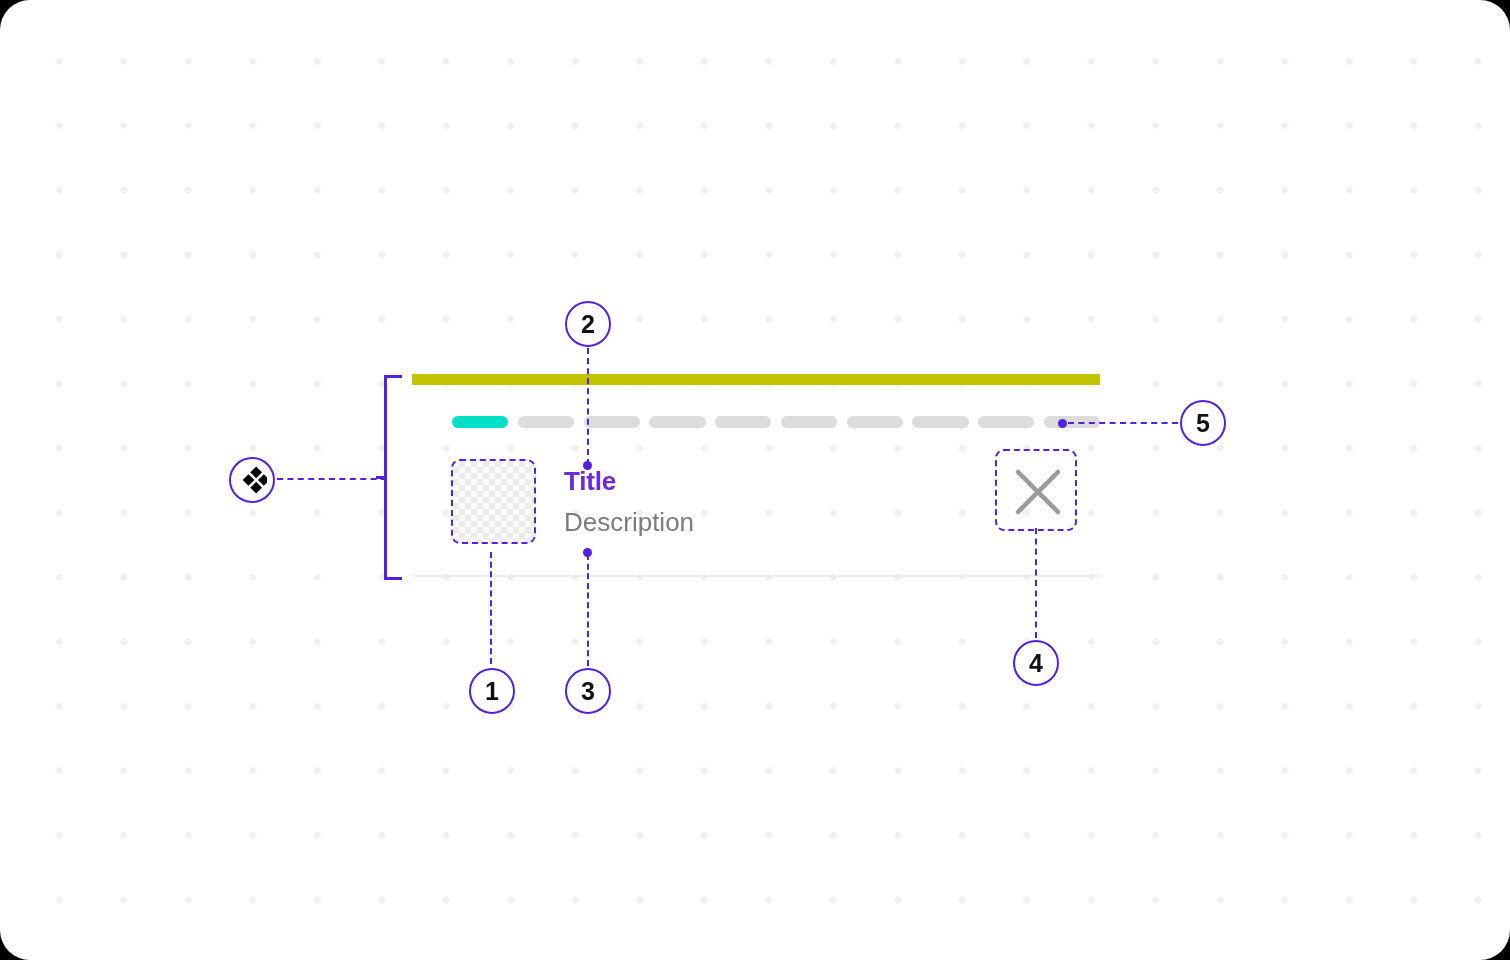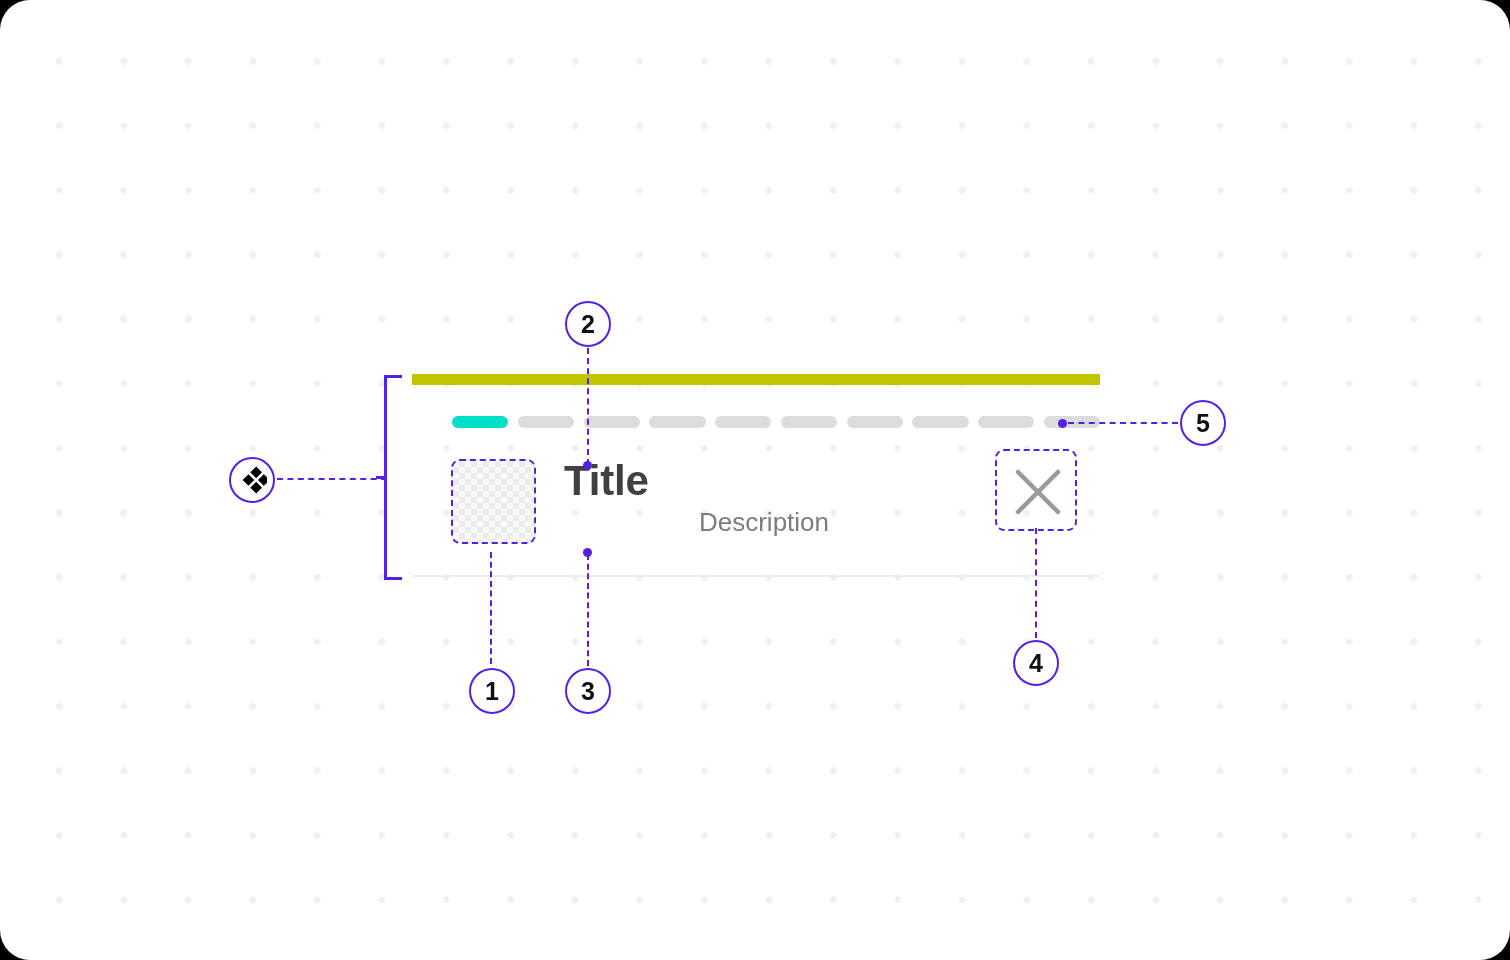--- a/index.html
+++ b/index.html
@@ -84,33 +84,32 @@
     background-position: 0 0, 6px 6px;
   }
 
   #text-block {
     position: absolute;
     left: 152px;
     top: 89px;
     width: 400px;
   }
   #component-title {
-    font-size: 42px;
+    font-size: 26px;
     font-weight: bold;
-    color: #404040;
+    color: #6d28d9;
     line-height: 36px;
     letter-spacing: -0.2px;
   }
   #component-description {
     font-size: 26px;
     font-weight: normal;
     color: #7c7c7e;
     line-height: 32px;
     margin-top: 7px;
-    text-align: center;
   }
 
   #close-button {
     position: absolute;
     left: 583px;
     top: 75px;
     width: 82px;
     height: 82px;
     border: 2px dashed #5322e0;
     border-radius: 9px;

